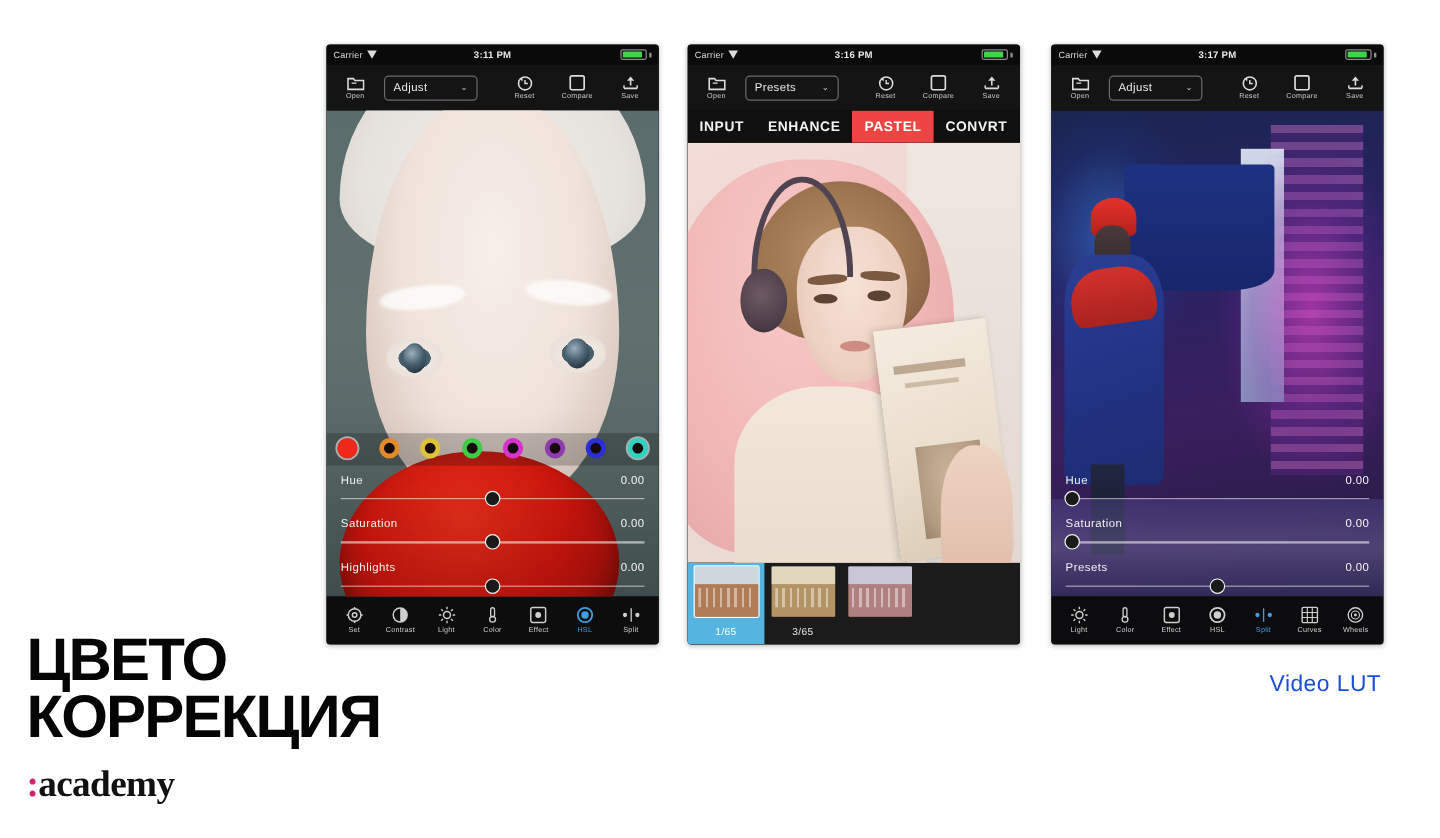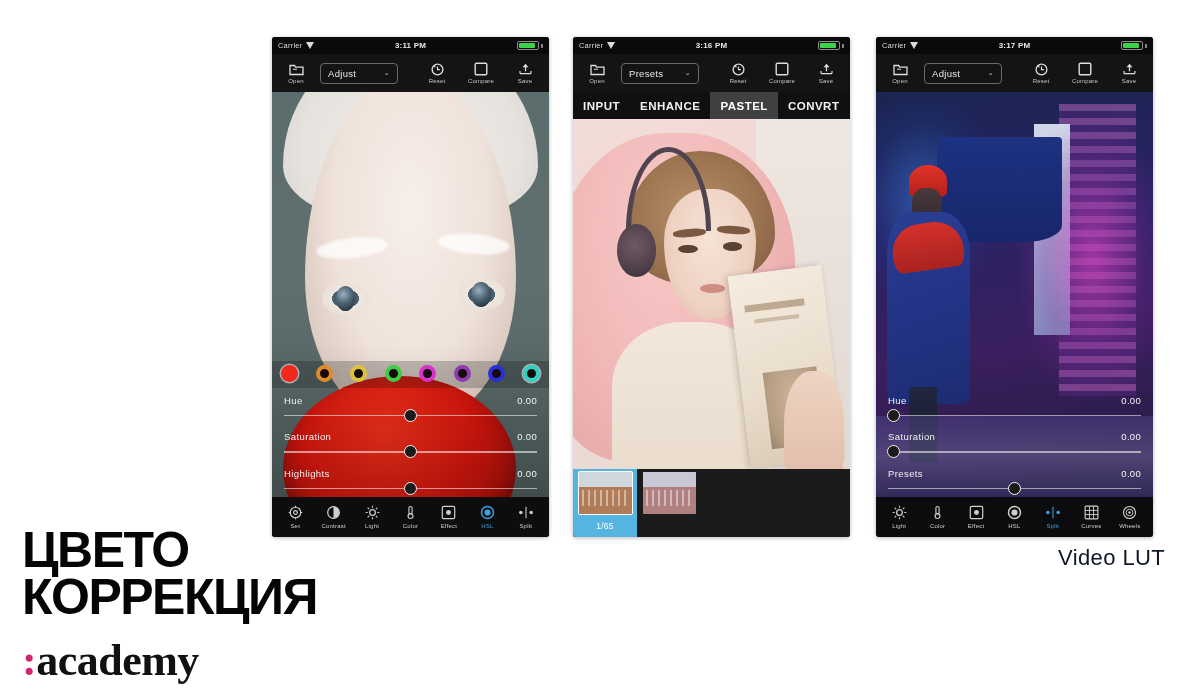--- a/index.html
+++ b/index.html
@@ -75,21 +75,21 @@
   
   .tabstrip {
     height: 27px; background: #101010; display: flex; align-items: stretch;
     overflow: hidden;
   }
   .tabstrip .tab {
     display: flex; align-items: center; justify-content: center;
     padding: 0 10px; color: #f2f2f2; font-size: 11.5px; font-weight: bold;
     letter-spacing: .5px; white-space: nowrap;
   }
-  .tabstrip .tab.active { background: #404040; color: #ffffff; }
+  .tabstrip .tab.active { background: #ef4444; color: #ffffff; }
 
   
   .canvas { position: relative; flex: 1; overflow: hidden; }
 
   
   .photo1 { position:absolute; inset:0; background: linear-gradient(180deg,#5b6c6c 0%, #60706f 45%, #4e5d5d 100%); }
   .p1-face {
     position:absolute; left: 12%; top: -4%; width: 76%; height: 86%;
     border-radius: 50% 50% 46% 46% / 58% 58% 42% 42%;
     background: radial-gradient(ellipse at 50% 38%, #f7efe9 0%, #efe2da 52%, #dccbc2 78%, #c5b2a9 100%);
@@ -325,26 +325,26 @@
   #title {
     position: absolute; left: 22px; top: 527px;
     font-family: "Liberation Sans", sans-serif;
     font-weight: 700; font-size: 50px; line-height: .93;
     letter-spacing: -1.5px; color: #050505;
   }
   #title .l2 { display: block; }
   #academy {
     position: absolute; left: 22px; top: 635px;
     font-family: "Liberation Serif", serif;
-    font-weight: 700; font-size: 44px; color: #111111; letter-spacing: -.5px;
+    font-weight: 700; font-size: 31px; color: #111111; letter-spacing: -.5px;
   }
   #academy .colon { color: #d4246f; }
   #videolut {
-    position: absolute; left: 1058px; top: 545px;
-    font-size: 22px; color: #0f172a; letter-spacing: .4px;
+    position: absolute; left: 1058px; top: 560px;
+    font-size: 19px; color: #1d4ed8; letter-spacing: .4px;
   }
 </style>
 </head>
 <body>
 
 <div id="stage">
 
   <div class="phone" id="phone1">
 
     <div class="statusbar">
@@ -633,20 +633,28 @@
       <div class="preset sel">
         <div class="preset-thumb">
           <div class="pt-sky" style="background:#cfd9dd"></div>
           <div class="pt-bldg" style="background:#b07b57"></div>
           <div class="pt-win"></div>
         </div>
         <div class="preset-label">1/65</div>
       </div>
       <div class="preset">
         <div class="preset-thumb">
+          <div class="pt-sky" style="background:#e2d6bd"></div>
+          <div class="pt-bldg" style="background:#b39464"></div>
+          <div class="pt-win"></div>
+        </div>
+        <div class="preset-label">3/65</div>
+      </div>
+      <div class="preset">
+        <div class="preset-thumb">
           <div class="pt-sky" style="background:#c9c6d6"></div>
           <div class="pt-bldg" style="background:#b08080"></div>
           <div class="pt-win"></div>
         </div>
 
       </div>
     </div>
   </div>
 
   <div class="phone" id="phone3">

